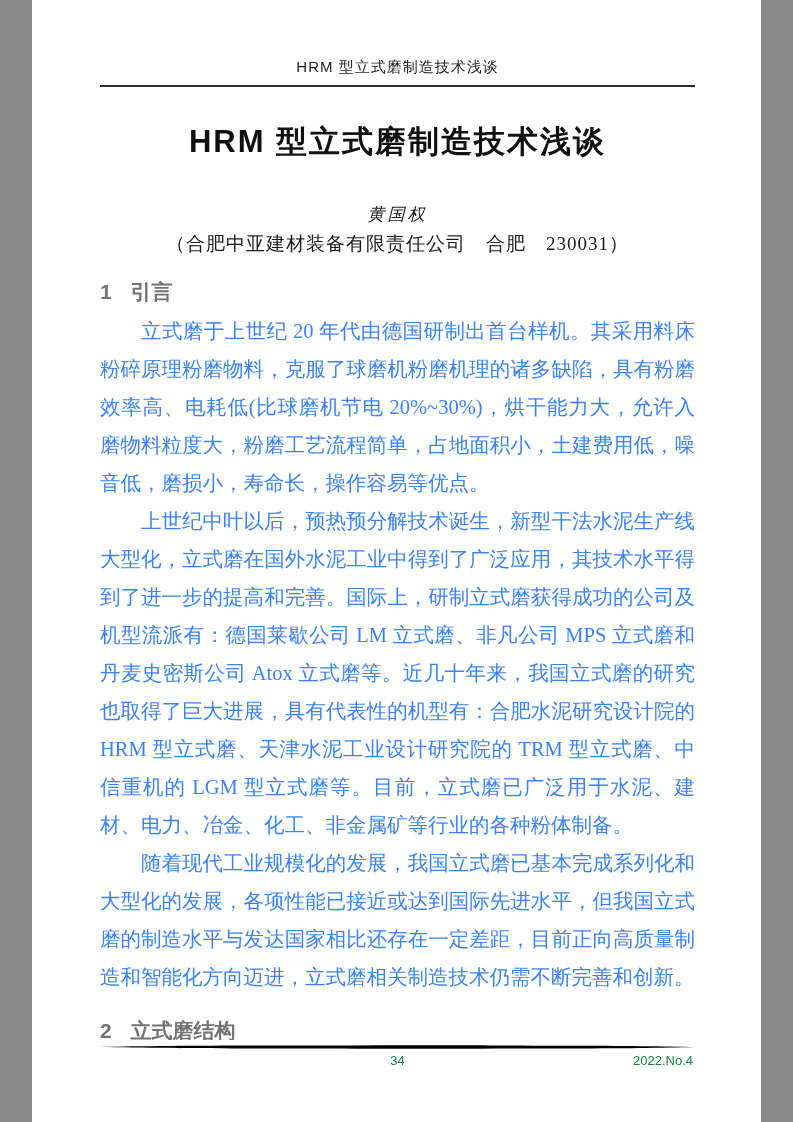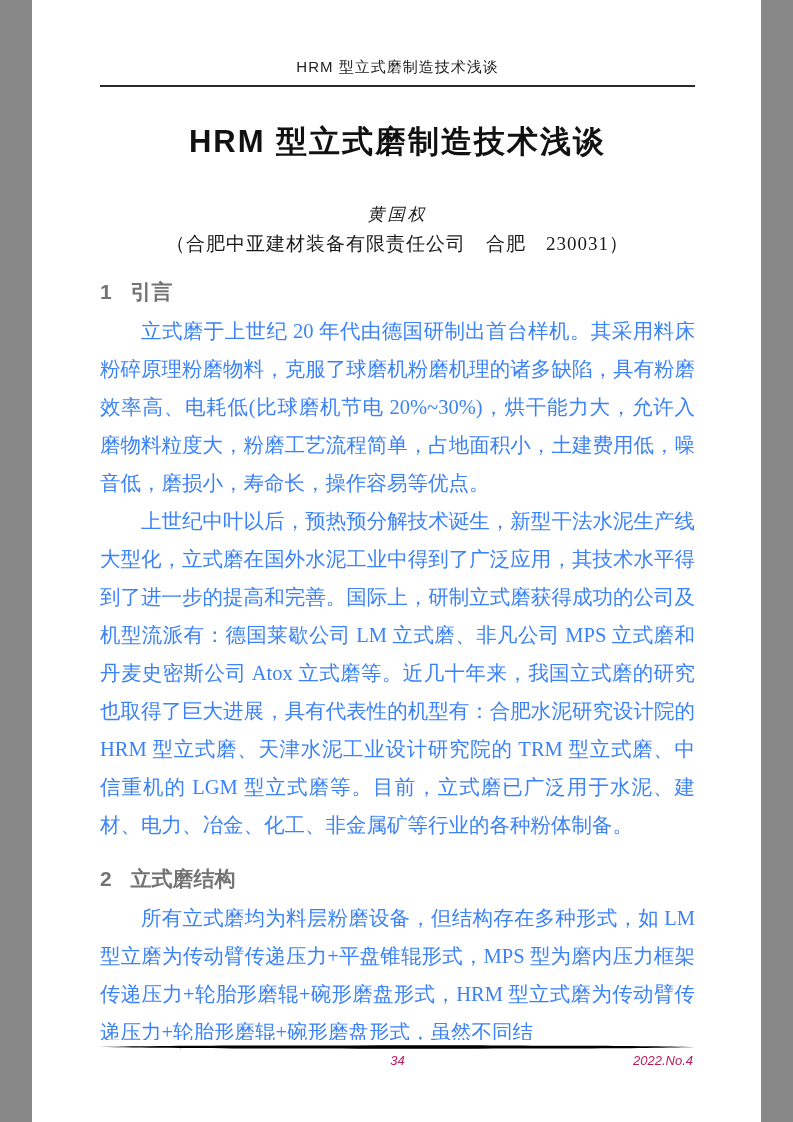--- a/index.html
+++ b/index.html
@@ -75,22 +75,21 @@
     right: 66px;
     top: 1044px;
   }
   .footer-rule { display: block; width: 100%; height: 6px; }
   .footer-row {
     position: relative;
     margin-top: 3px;
     height: 18px;
     font-size: 13px;
     font-family: "Liberation Sans", "DejaVu Sans", sans-serif;
-    color: #be185d;
-    font-style: italic;
+    color: #15803d;
   }
   .page-num {
     position: absolute;
     left: 0; right: 0;
     text-align: center;
   }
   .issue-label {
     position: absolute;
     right: 2px;
   }
@@ -111,20 +110,21 @@
     <div class="affiliation">（合肥中亚建材装备有限责任公司　合肥　230031）</div>
 
     <div class="section-heading">
       <span class="sec-num">1</span><span class="sec-title">引言</span>
     </div>
 
     <p class="body-para">立式磨于上世纪 20 年代由德国研制出首台样机。其采用料床粉碎原理粉磨物料，克服了球磨机粉磨机理的诸多缺陷，具有粉磨效率高、电耗低(比球磨机节电 20%~30%)，烘干能力大，允许入磨物料粒度大，粉磨工艺流程简单，占地面积小，土建费用低，噪音低，磨损小，寿命长，操作容易等优点。</p>
 
     <p class="body-para">上世纪中叶以后，预热预分解技术诞生，新型干法水泥生产线大型化，立式磨在国外水泥工业中得到了广泛应用，其技术水平得到了进一步的提高和完善。国际上，研制立式磨获得成功的公司及机型流派有：德国莱歇公司 LM 立式磨、非凡公司 MPS 立式磨和丹麦史密斯公司 Atox 立式磨等。近几十年来，我国立式磨的研究也取得了巨大进展，具有代表性的机型有：合肥水泥研究设计院的 HRM 型立式磨、天津水泥工业设计研究院的 TRM 型立式磨、中信重机的 LGM 型立式磨等。目前，立式磨已广泛用于水泥、建材、电力、冶金、化工、非金属矿等行业的各种粉体制备。</p>
 
+    <p class="body-para">随着现代工业规模化的发展，我国立式磨已基本完成系列化和大型化的发展，各项性能已接近或达到国际先进水平，但我国立式磨的制造水平与发达国家相比还存在一定差距，目前正向高质量制造和智能化方向迈进，立式磨相关制造技术仍需不断完善和创新。</p>
 
     <div class="section-heading">
       <span class="sec-num">2</span><span class="sec-title">立式磨结构</span>
     </div>
 
     <p class="body-para">所有立式磨均为料层粉磨设备，但结构存在多种形式，如 LM 型立磨为传动臂传递压力+平盘锥辊形式，MPS 型为磨内压力框架传递压力+轮胎形磨辊+碗形磨盘形式，HRM 型立式磨为传动臂传递压力+轮胎形磨辊+碗形磨盘形式，虽然不同结</p>
 
   </div>
 
   <div class="footer">

